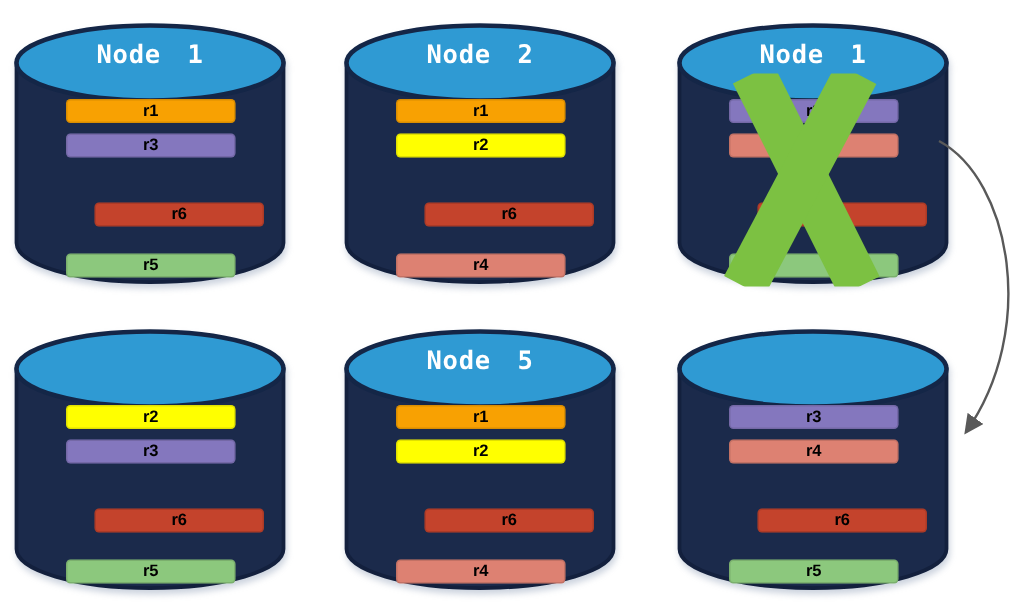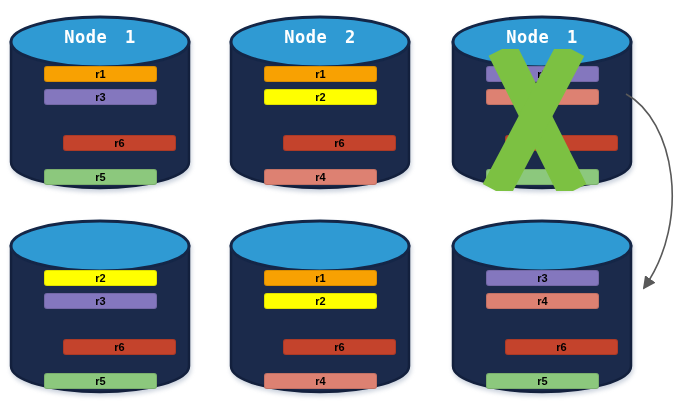--- a/index.html
+++ b/index.html
@@ -110,20 +110,21 @@
       <div class="bar b2" style="background-color: rgb(140, 200, 125);">r5</div>
       <div class="bar b3" style="background-color: rgb(196, 67, 44);">r6</div>
     </div>
   </div>
 
   <div class="node" style="left:228px;top:212px;">
     <svg class="cyl" width="184" height="184" viewBox="0 0 184 184">
       <path d="M3,34 V154 A89,26 0 0 0 181,154 V34 Z" stroke-width="2.5" fill="#1B2A4B" stroke="#13203D"></path>
       <ellipse cx="92" cy="34" rx="89" ry="25" stroke-width="3" fill="#2F9AD3" stroke="#142647"></ellipse>
     </svg>
+    <div class="node-title">Node 5</div>
     <div class="bars">
       <div class="bar b0" style="background-color: rgb(248, 161, 2);">r1</div>
       <div class="bar b1" style="background-color: rgb(255, 255, 0);">r2</div>
       <div class="bar b2" style="background-color: rgb(221, 129, 114);">r4</div>
       <div class="bar b3" style="background-color: rgb(196, 67, 44);">r6</div>
     </div>
   </div>
 
   <div class="node" style="left:450px;top:212px;">
     <svg class="cyl" width="184" height="184" viewBox="0 0 184 184">

